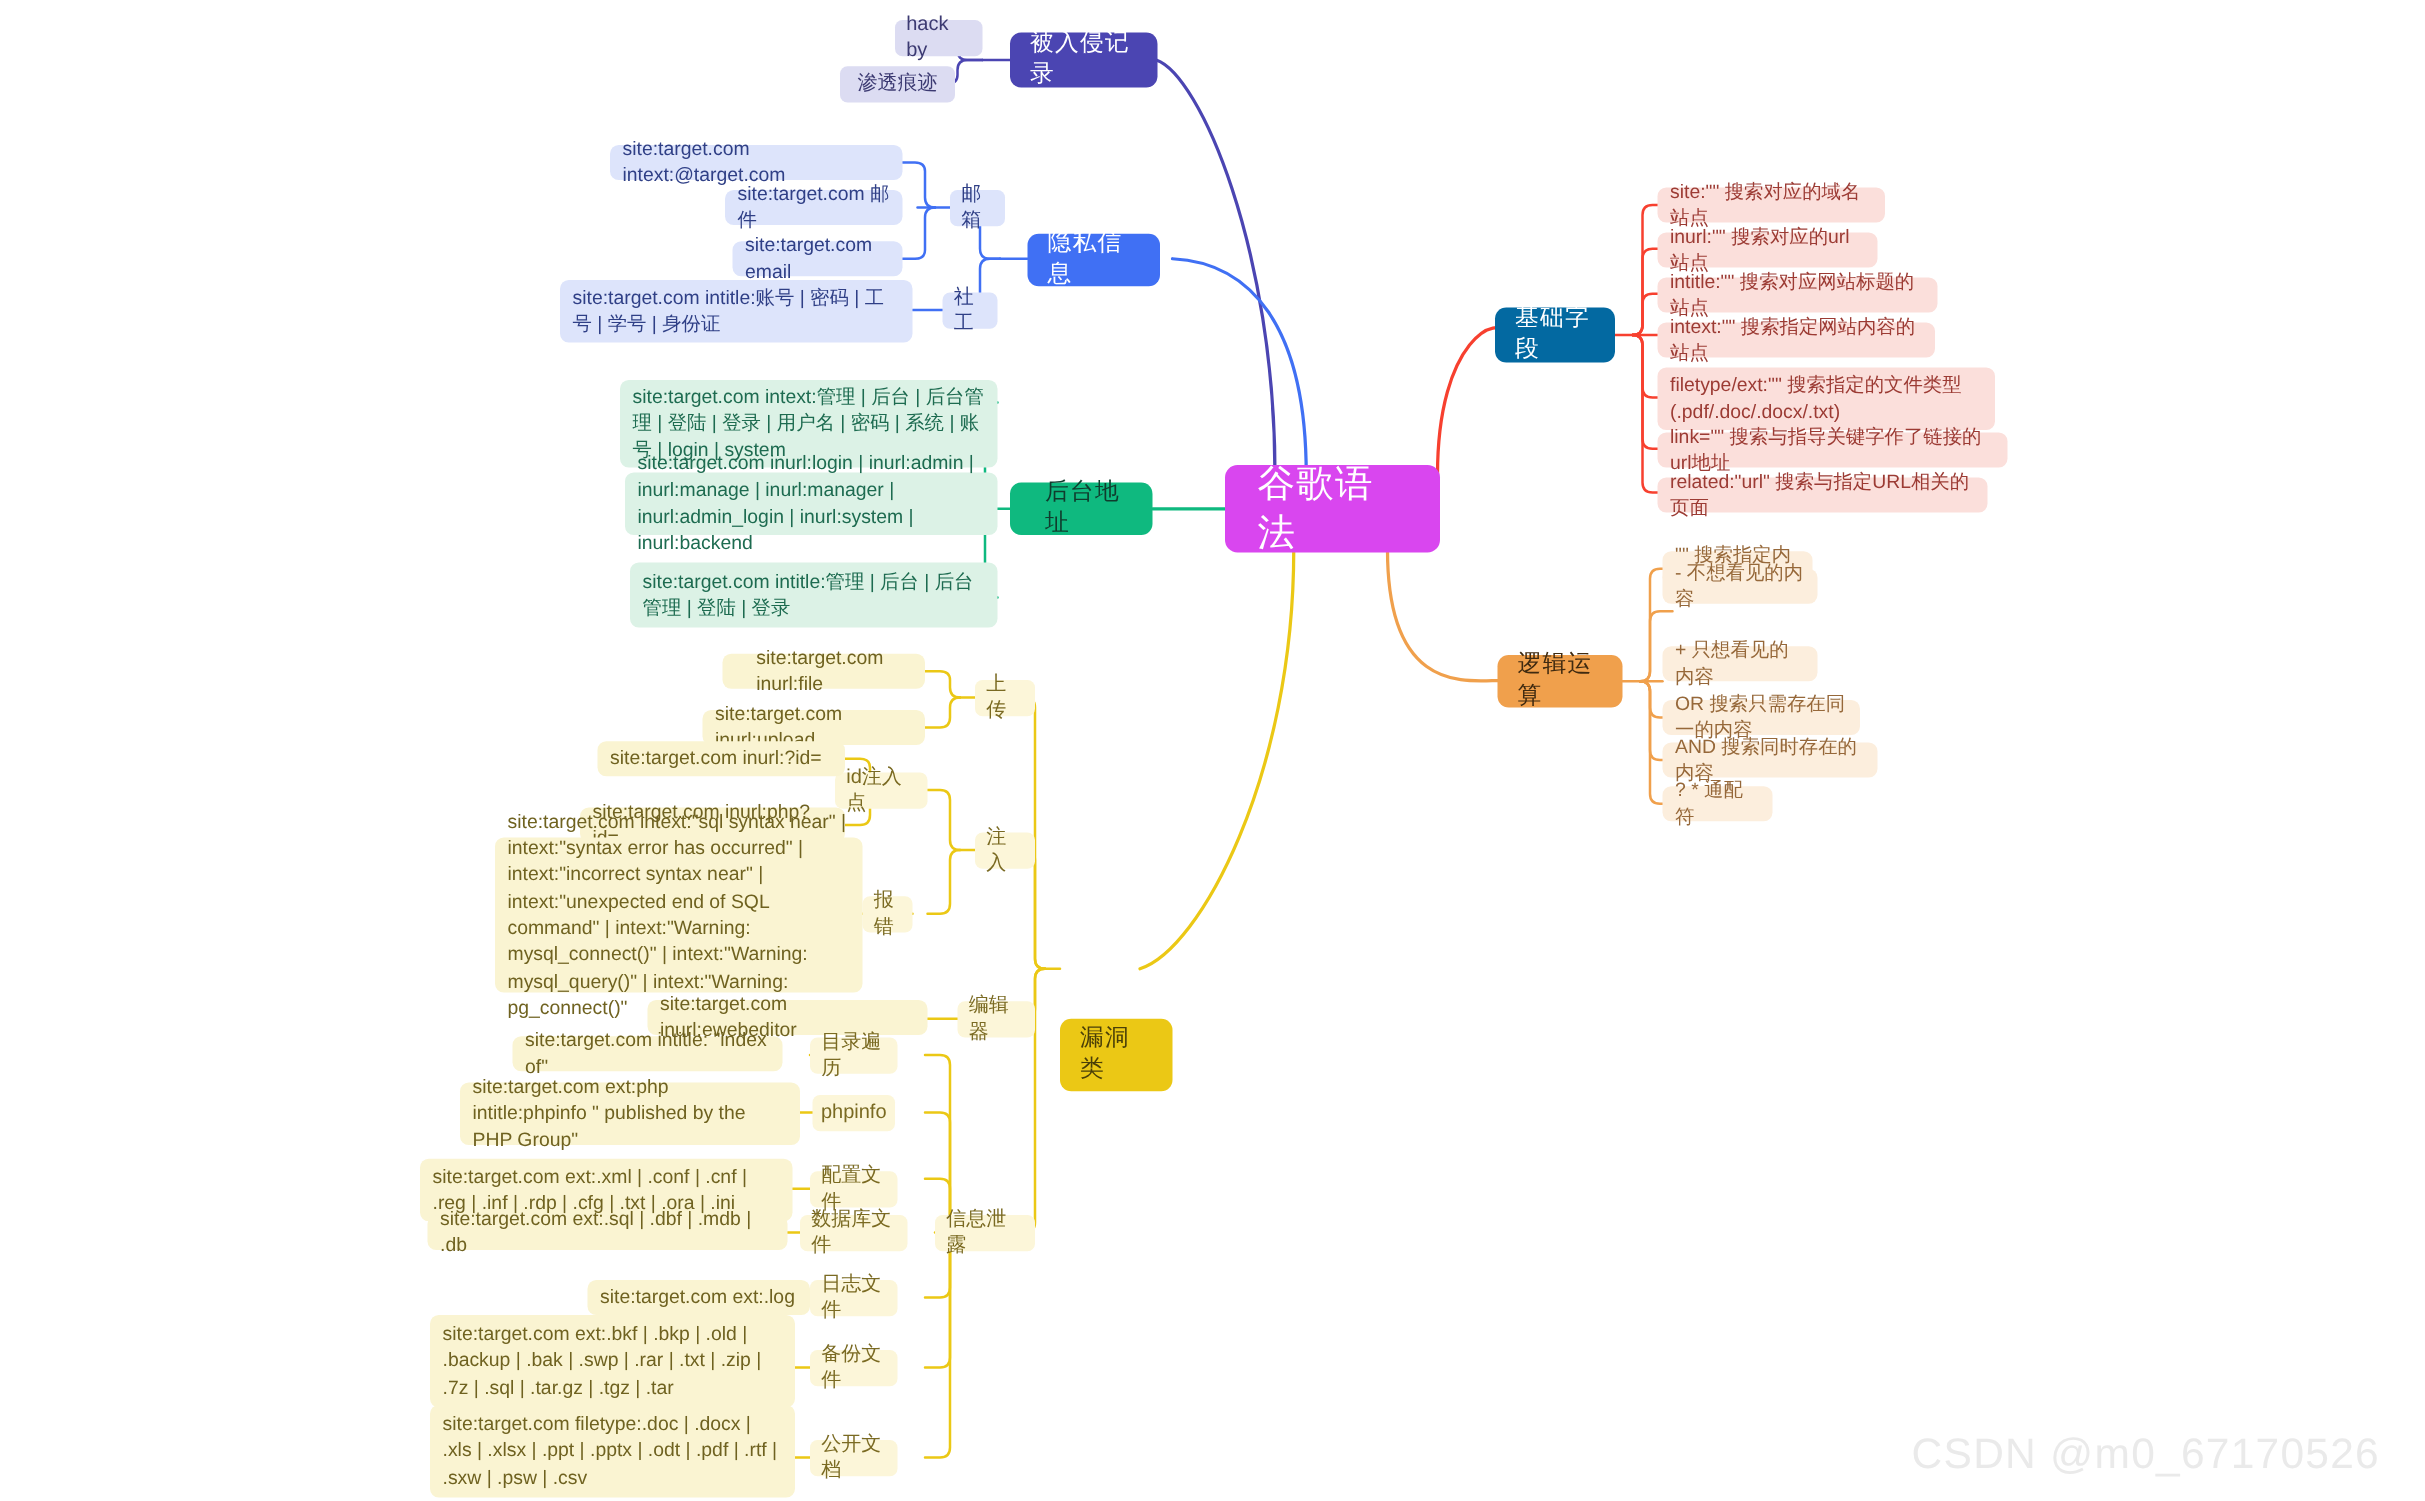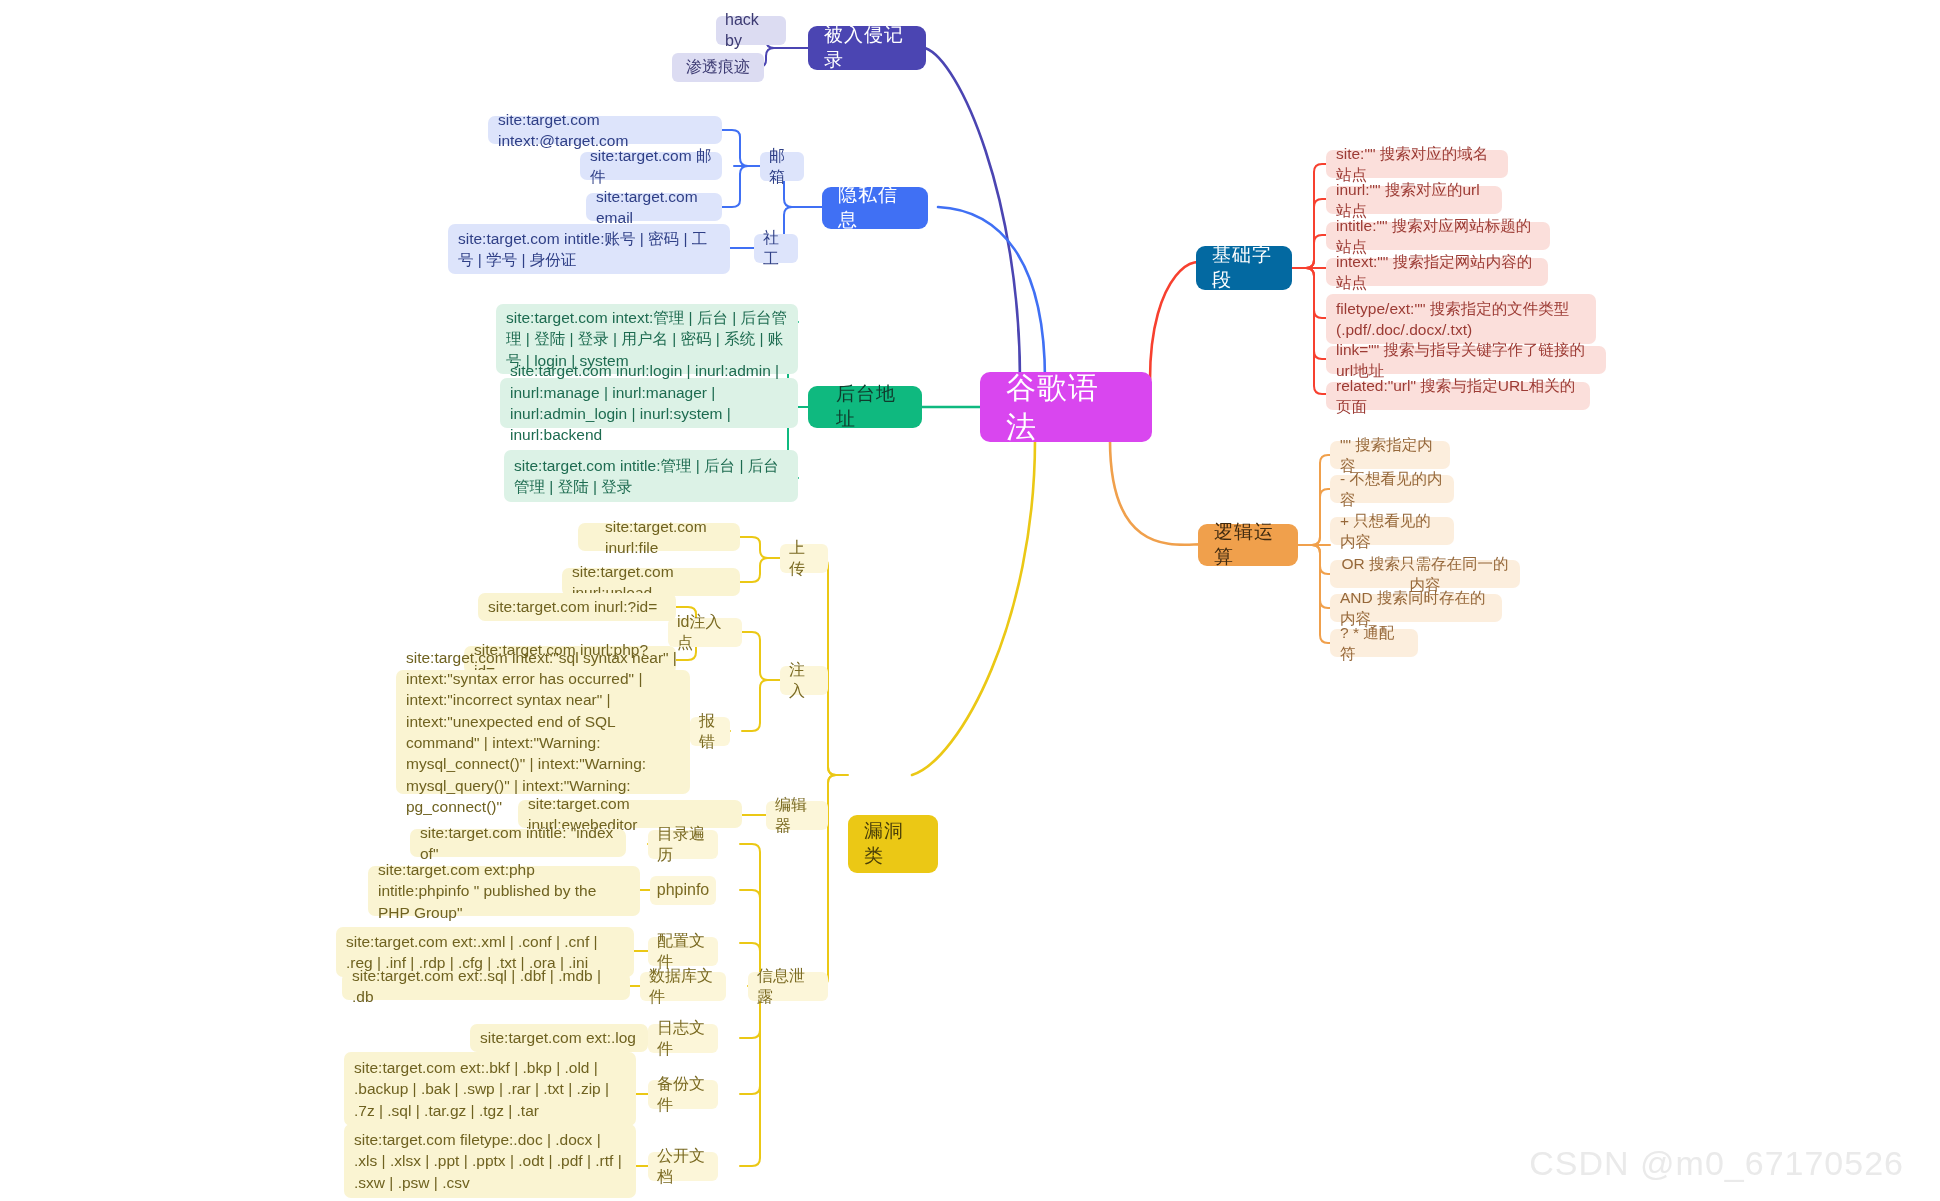--- a/index.html
+++ b/index.html
@@ -245,21 +245,21 @@
   <div class="node leaf red right" style="left:1326px; top:150px; width:182px; height:28px;">site:"" 搜索对应的域名站点</div>
   <div class="node leaf red right" style="left:1326px; top:186px; width:176px; height:28px;">inurl:"" 搜索对应的url站点</div>
   <div class="node leaf red right" style="left:1326px; top:222px; width:224px; height:28px;">intitle:"" 搜索对应网站标题的站点</div>
   <div class="node leaf red right" style="left:1326px; top:258px; width:222px; height:28px;">intext:"" 搜索指定网站内容的站点</div>
   <div class="node leaf red right" style="left:1326px; top:294px; width:270px; height:50px;">filetype/ext:""  搜索指定的文件类型(.pdf/.doc/.docx/.txt)</div>
   <div class="node leaf red right" style="left:1326px; top:346px; width:280px; height:28px;">link="" 搜索与指导关键字作了链接的url地址</div>
   <div class="node leaf red right" style="left:1326px; top:382px; width:264px; height:28px;">related:"url" 搜索与指定URL相关的页面</div>
 
   <div class="node l1 orange" style="left:1198px; top:524px; width:100px; height:42px;">逻辑运算</div>
   <div class="node leaf orange right" style="left:1330px; top:441px; width:120px; height:28px;">"" 搜索指定内容</div>
-  <div class="node leaf orange right" style="left:1330px; top:475px; width:124px; height:28px;">- 不想看见的内容</div>
+  <div class="node leaf orange right" style="left:1330px; top:455px; width:124px; height:28px;">- 不想看见的内容</div>
   <div class="node leaf orange right" style="left:1330px; top:517px; width:124px; height:28px;">+ 只想看见的内容</div>
-  <div class="node leaf orange right" style="left:1330px; top:560px; width:190px; height:28px;text-align:center;">OR 搜索只需存在同一的内容</div>
+  <div class="node leaf orange right" style="left:1330px; top:560px; width:158px; height:28px;">OR 搜索只需存在同一的内容</div>
   <div class="node leaf orange right" style="left:1330px; top:594px; width:172px; height:28px;">AND 搜索同时存在的内容</div>
   <div class="node leaf orange right" style="left:1330px; top:629px; width:88px; height:28px;">? * 通配符</div>
 
   <div class="watermark">CSDN @m0_67170526</div>
 
 </div>
 
 </body></html>

